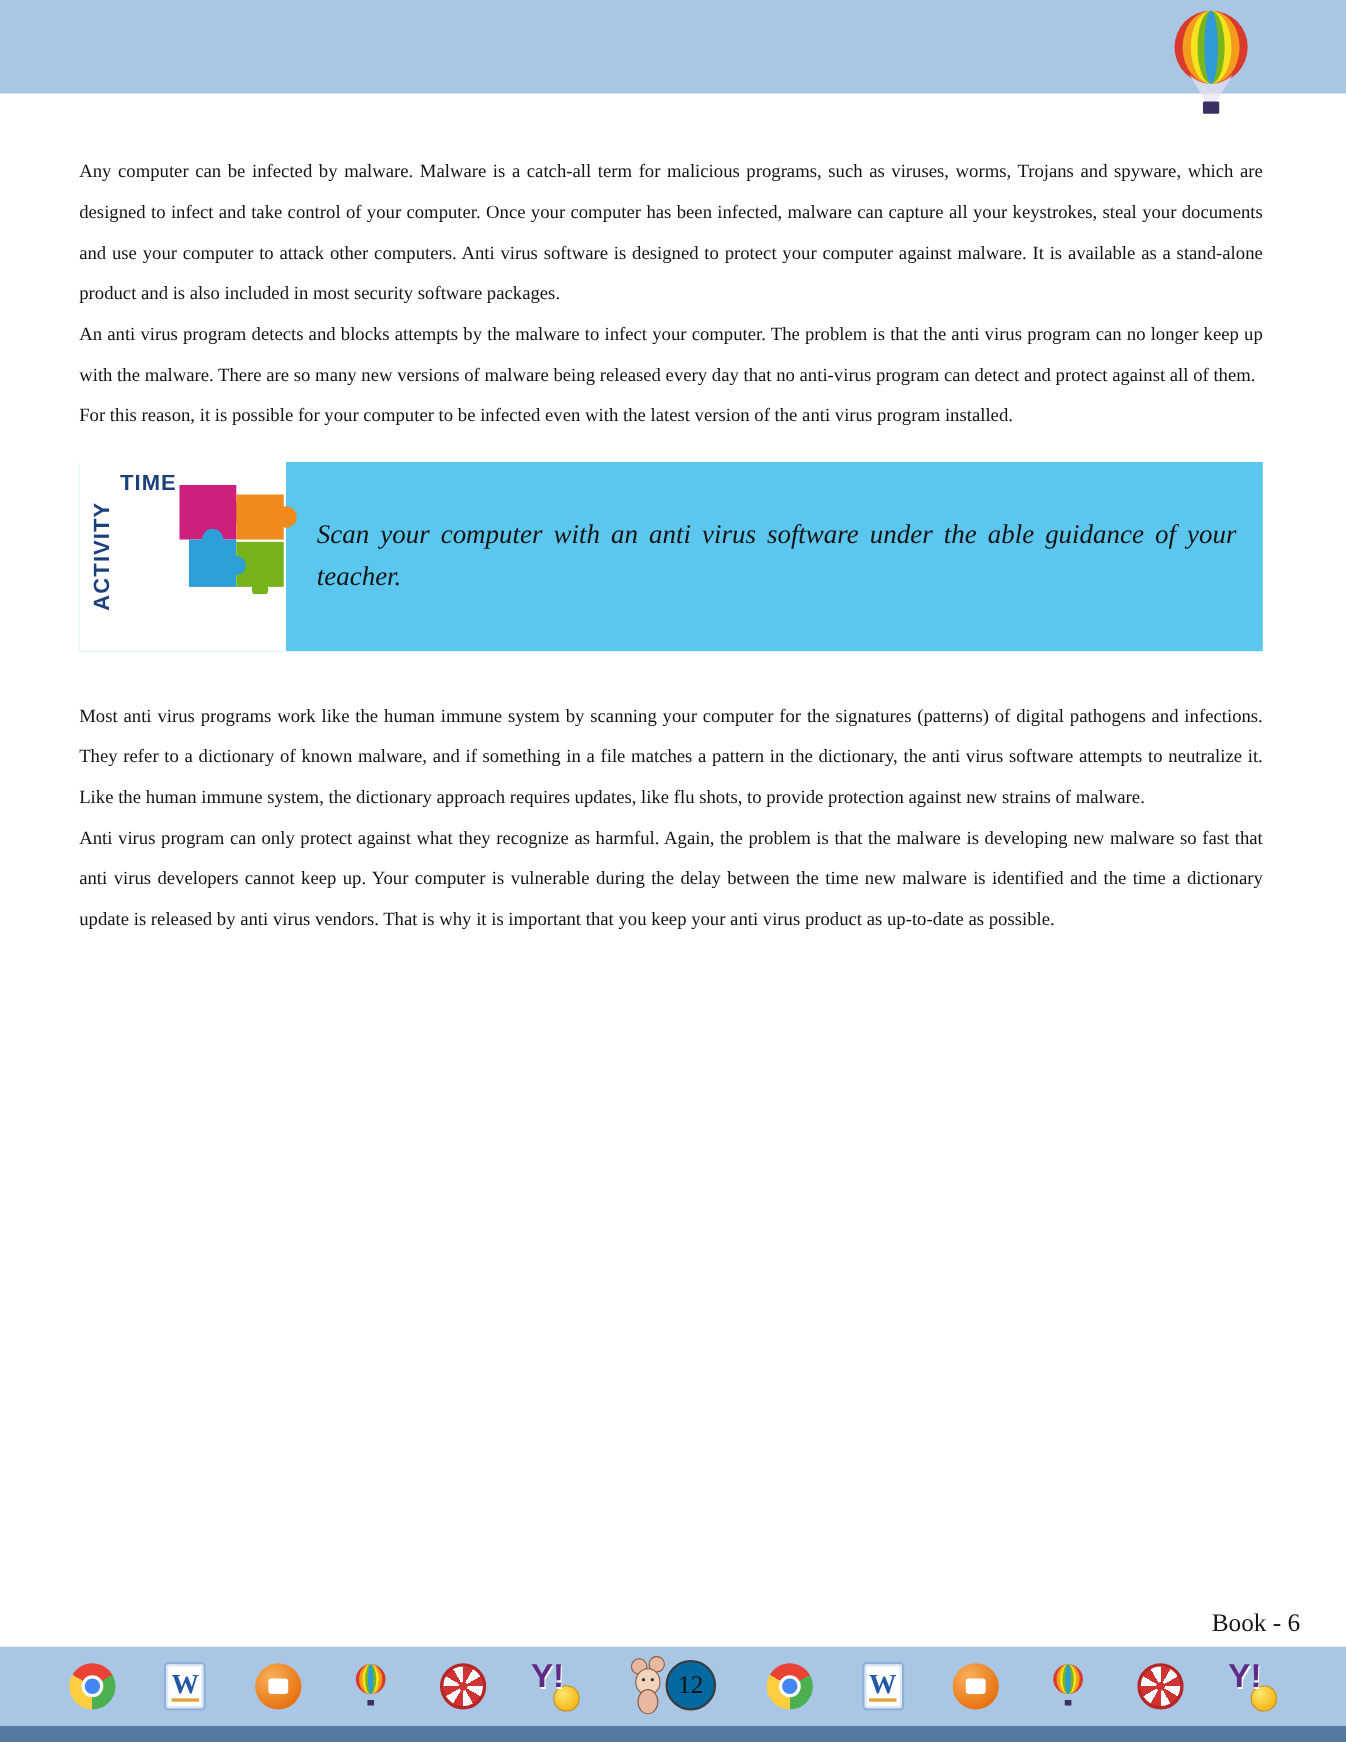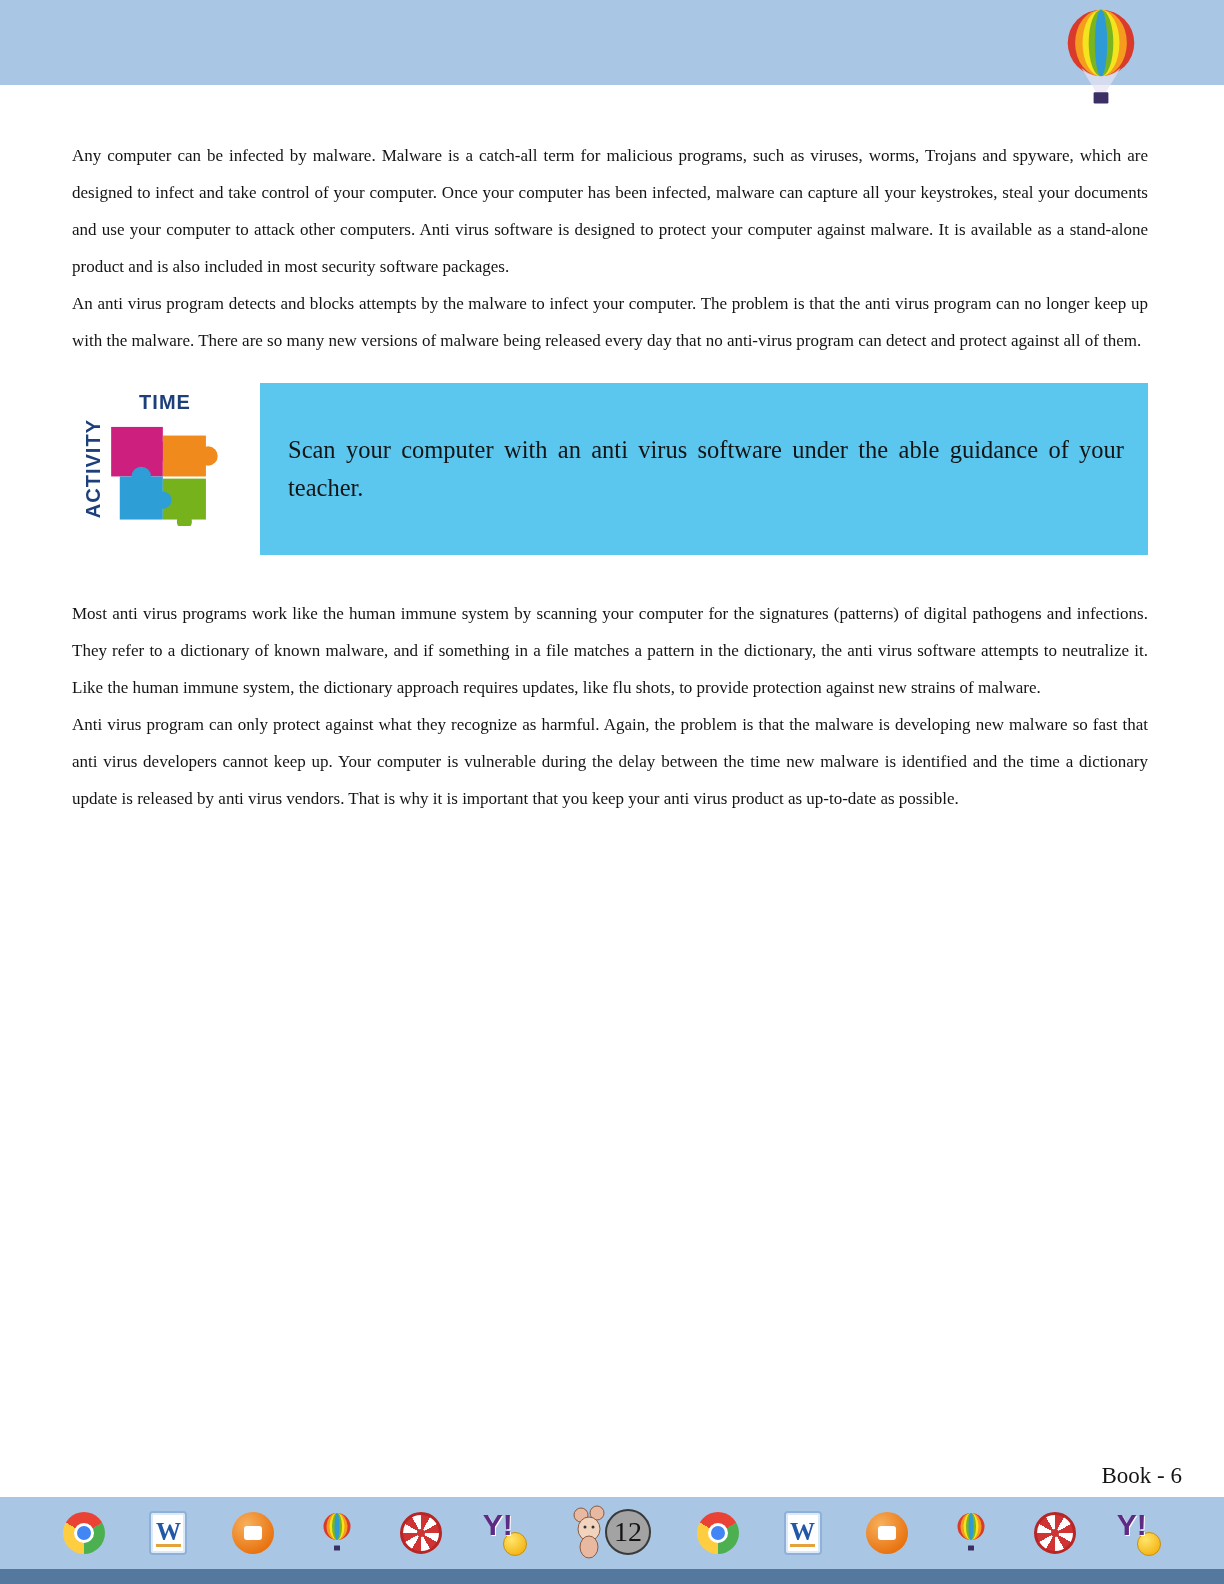--- a/index.html
+++ b/index.html
@@ -41,35 +41,36 @@
   .activity-vertical {
     writing-mode: vertical-rl;
     transform: rotate(180deg);
     font-family: "Liberation Sans", sans-serif;
     font-weight: bold;
     font-size: 20px;
     color: #1d3f7c;
     letter-spacing: 1px;
     align-self: center;
   }
-  .activity-badge-right { display: flex; flex-direction: column; padding-left: 4px; text-align: center; }
+  .activity-badge-right { display: flex; flex-direction: row; padding-left: 4px; text-align: center; }
   .activity-time {
     font-family: "Liberation Sans", sans-serif;
     font-weight: bold;
     font-size: 20px;
     color: #1d3f7c;
     letter-spacing: 1px;
   }
   .activity-text {
     flex: 1;
     align-self: center;
     font-size: 24.5px;
     line-height: 38px;
     text-align: justify;
     padding: 10px 24px 10px 28px;
+    font-style: italic;
   }
 
   
   .footer { position: absolute; left: 0; right: 0; bottom: 0; }
   .book-label {
     text-align: right;
     padding-right: 42px;
     font-size: 23px;
     margin-bottom: 8px;
   }
@@ -141,23 +142,23 @@
     color: #5f2a84; font-weight: bold; font-size: 30px;
     font-family: "Liberation Sans", sans-serif;
     text-shadow: 1px 1px 0 #ffffff;
     line-height: 1;
   }
 
   .center-group { position: relative; width: 90px; height: 56px; }
   .page-badge {
     position: absolute; right: 6px; top: 4px;
     width: 46px; height: 46px; border-radius: 50%;
-    background: #a3a3a3; border: 2px solid #3a3a3a;
+    background: #0369a1; border: 2px solid #3a3a3a;
     display: flex; align-items: center; justify-content: center;
-    font-size: 28px;
+    font-size: 23px;
   }
   .mouse-figure { position: absolute; left: 0; top: 0; }
 </style>
 </head>
 <body>
 
 <div class="header-band"></div>
 
 <div class="balloon-top">
   <svg width="74" height="102" viewBox="0 0 60 82">
@@ -169,20 +170,21 @@
     <path d="M14 48 L26 68 h8 L46 48 Q30 62 14 48 Z" fill="#e8e4f2" opacity="0.7"></path>
     <rect x="24" y="68" width="12" height="9" rx="1" fill="#3b2f63"></rect>
   </svg>
 </div>
 
 <div class="content">
 
   <div class="section-block">
     <p class="para">Any computer can be infected by malware. Malware is a catch-all term for malicious programs, such as viruses, worms, Trojans and spyware, which are designed to infect and take control of your computer. Once your computer has been infected, malware can capture all your keystrokes, steal your documents and use your computer to attack other computers. Anti virus software is designed to protect your computer against malware. It is available as a stand-alone product and is also included in most security software packages.</p>
     <p class="para">An anti virus program detects and blocks attempts by the malware to infect your computer. The problem is that the anti virus program can no longer keep up with the malware. There are so many new versions of malware being released every day that no anti-virus program can detect and protect against all of them.</p>
+    <p class="para">For this reason, it is possible for your computer to be infected even with the latest version of the anti virus program installed.</p>
   </div>
 
   <div class="activity-box">
     <div class="activity-badge">
       <span class="activity-vertical">ACTIVITY</span>
       <div class="activity-badge-right">
         <span class="activity-time">TIME</span>
         <span>
           <svg width="112" height="112" viewBox="0 0 104 104">
             <rect x="2" y="12" width="48" height="46" fill="#cc1f7e"></rect>

